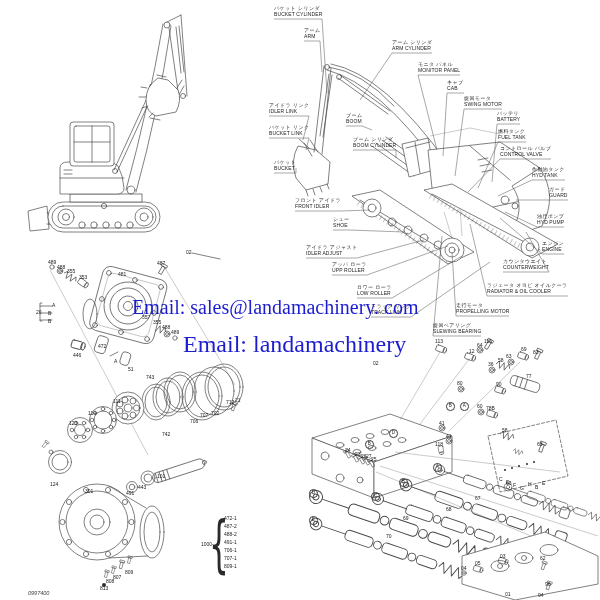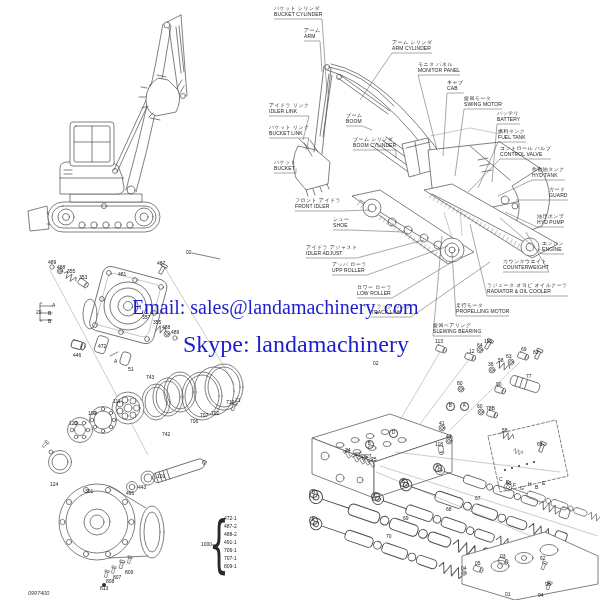--- a/index.html
+++ b/index.html
@@ -581,21 +581,21 @@
       <span class="it">472-1</span>
       <span class="it">487-2</span>
       <span class="it">488-2</span>
       <span class="it">491-1</span>
       <span class="it">706-1</span>
       <span class="it">707-1</span>
       <span class="it">809-1</span>
     </div>
 
   <div id="wm2" class="wm" style="color: rgb(29, 29, 208);">Email: sales@landamachinery. com</div>
-  <div id="wm3" class="wm" style="color: rgb(29, 29, 208);">Skype: landamachinery</div>
+  <div id="wm3" class="wm" style="color: rgb(29, 29, 208);">Email: landamachinery</div>
 
   <span id="dwgno">0997400</span>
 
   <span id="imgph">
     <span class="sq"></span>
     <span class="bar"></span>
   </span>
 </div>
 
 </body></html>

